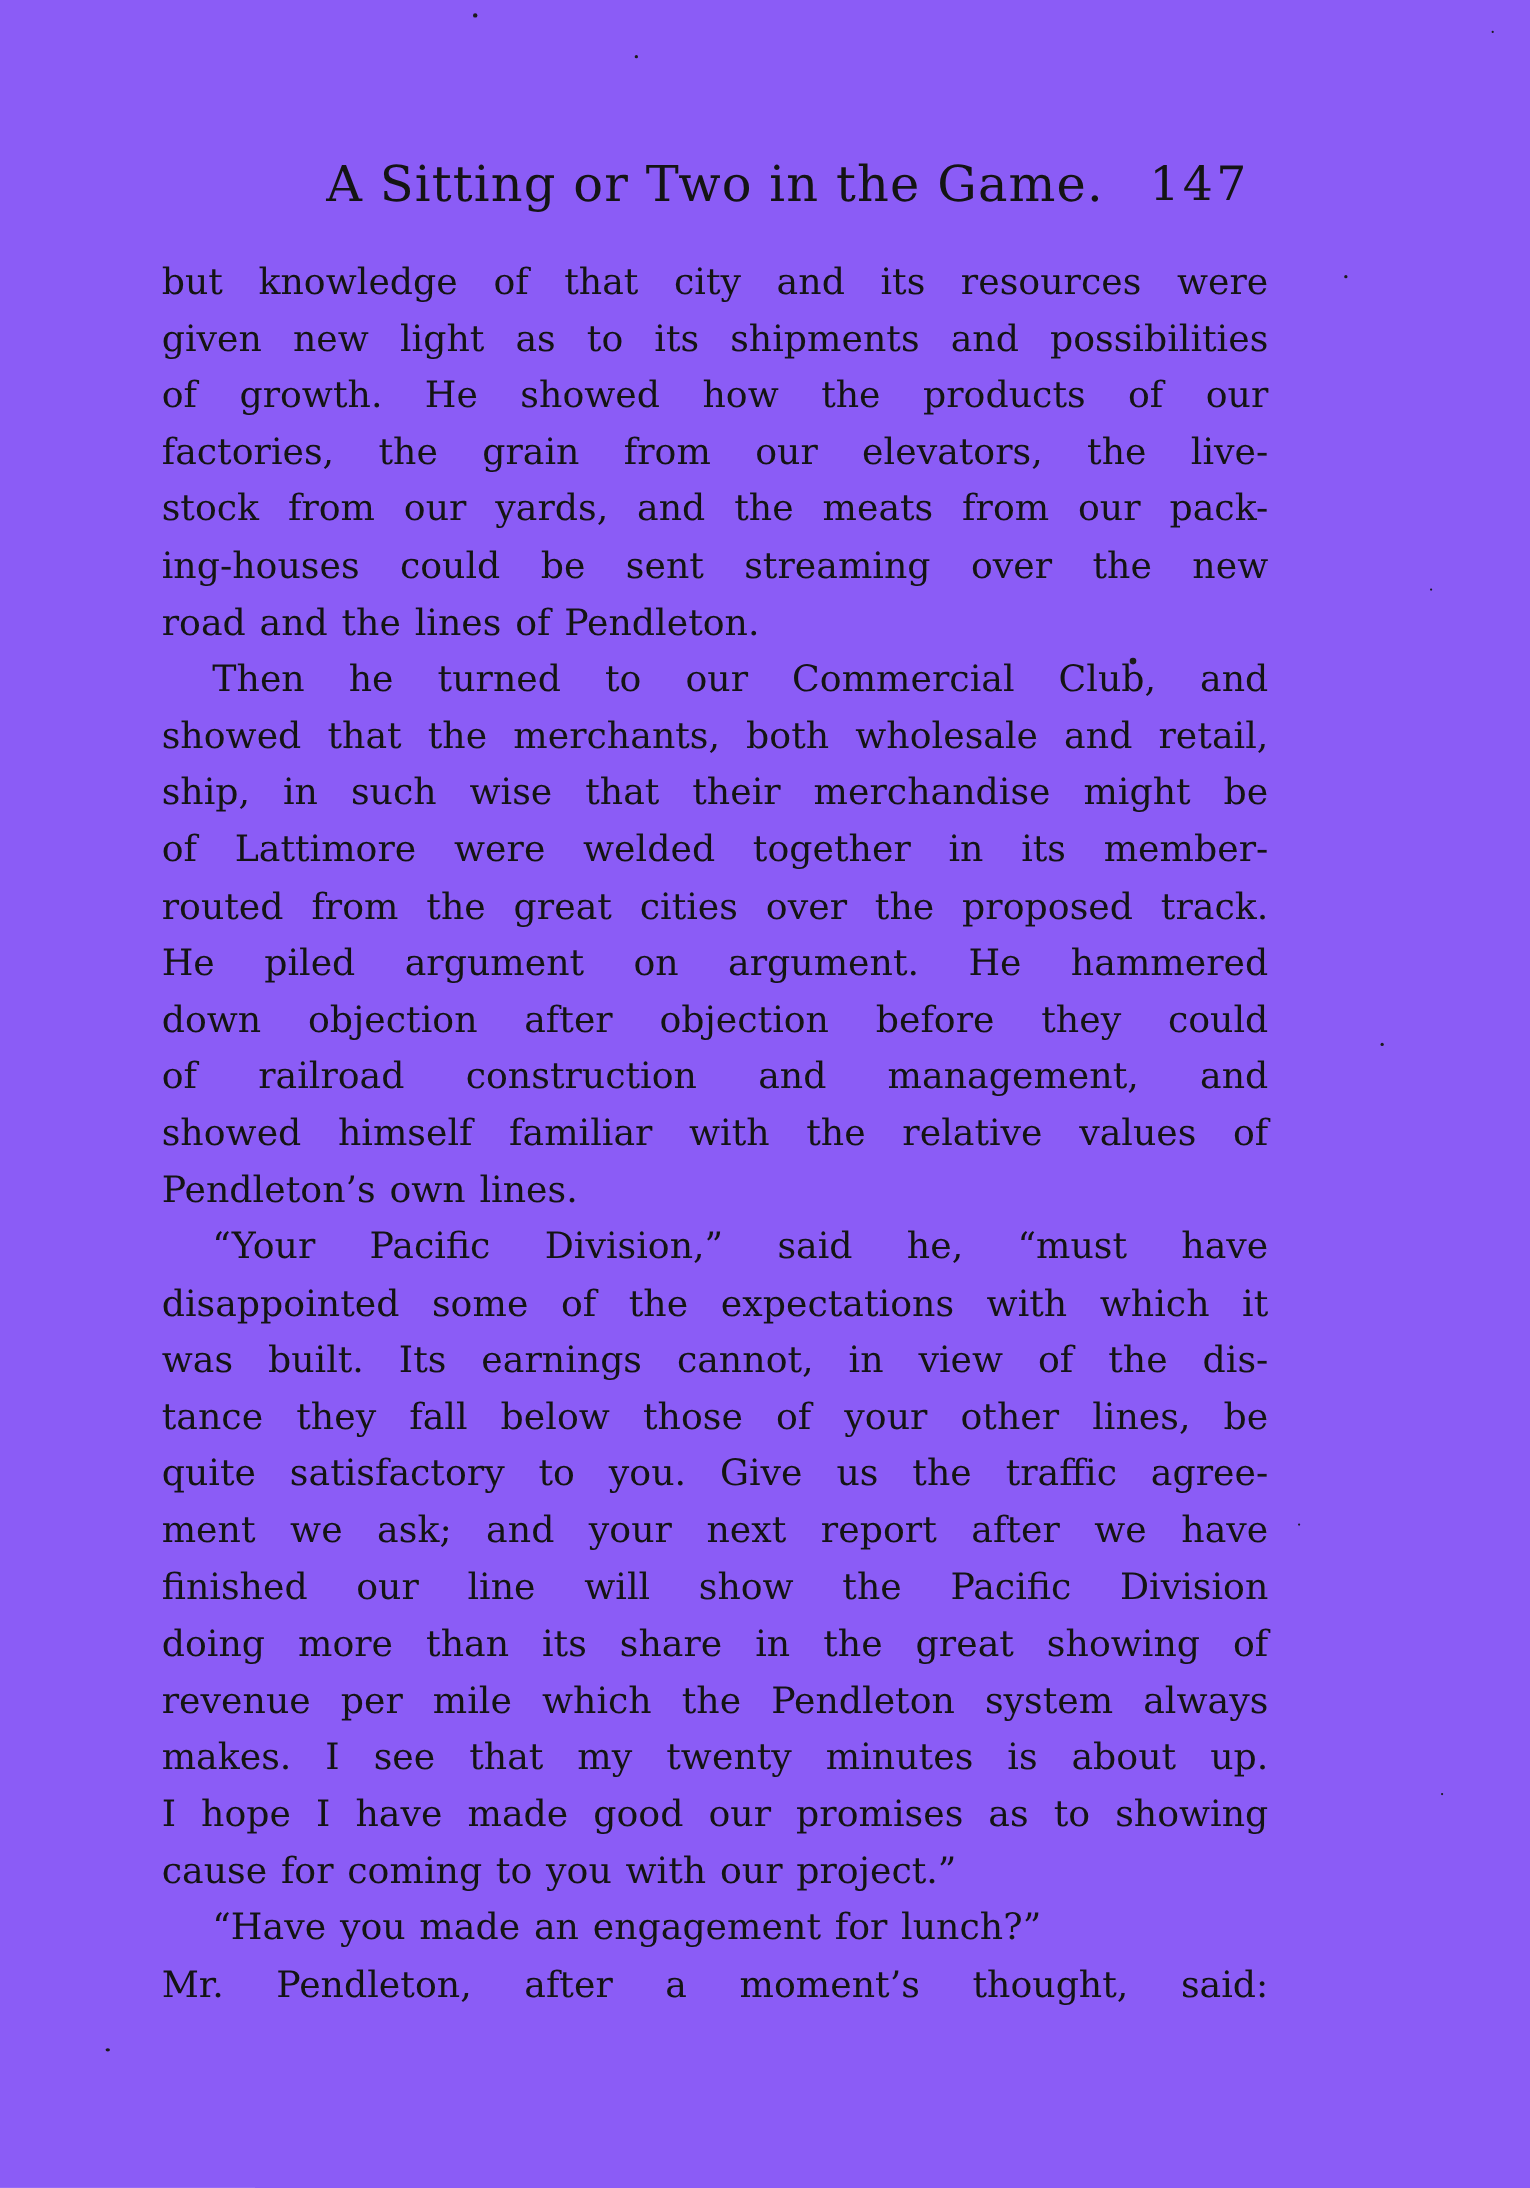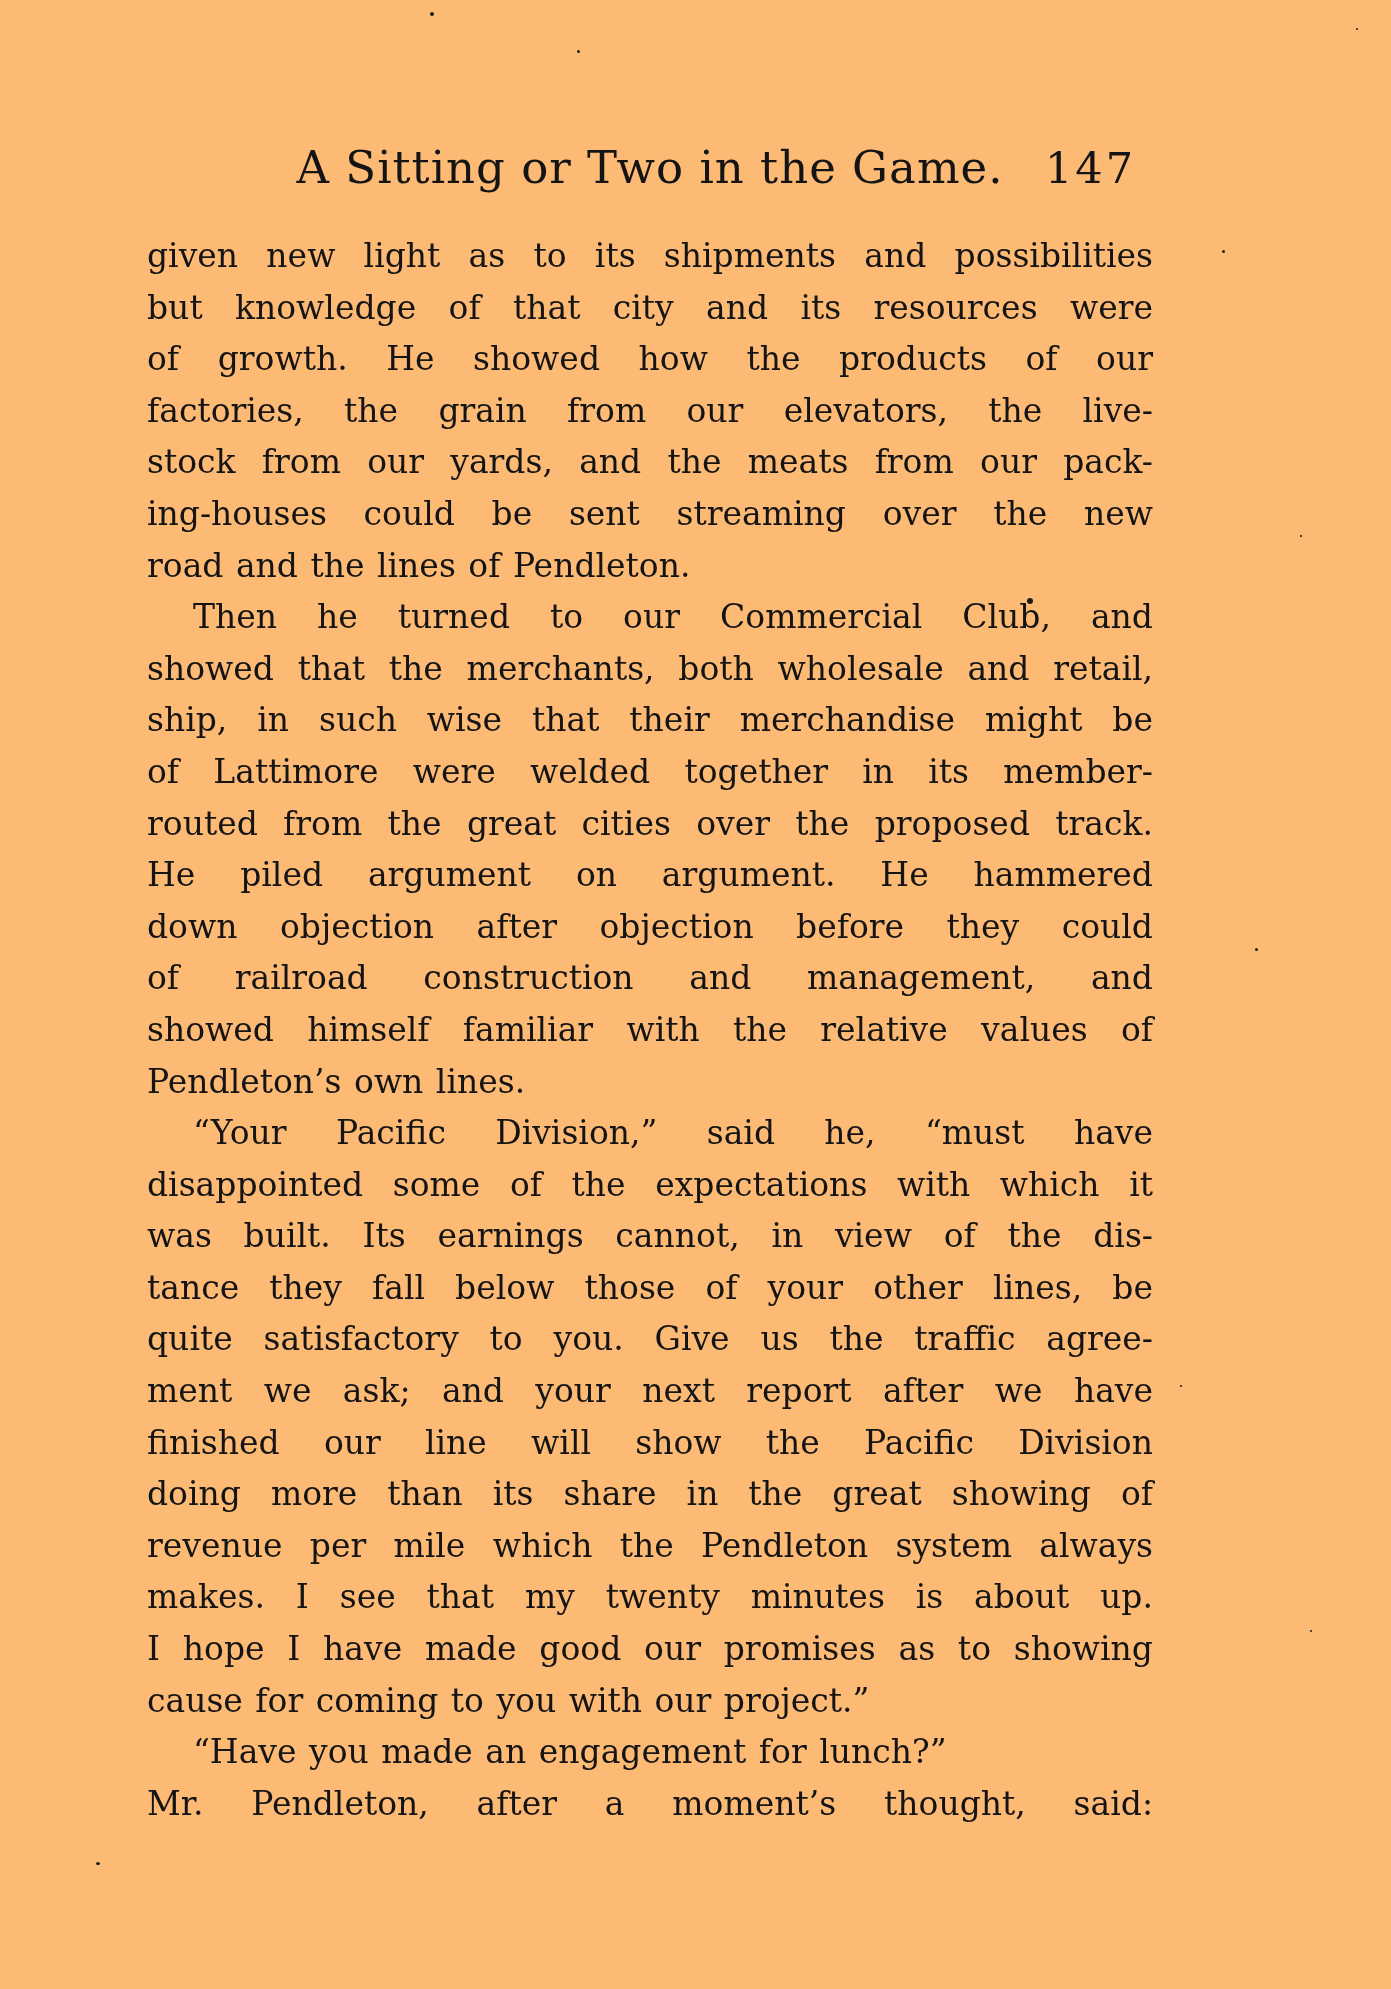--- a/index.html
+++ b/index.html
@@ -4,21 +4,21 @@
 <style>
   html, body {
     margin: 0;
     padding: 0;
     background: #ffffff;
   }
   .page {
     position: relative;
     width: 1391px;
     height: 1989px;
-    background: #fdba74;
+    background: #8b5cf6;
     overflow: hidden;
     font-family: "DejaVu Serif", "Liberation Serif", serif;
     color: #141414;
   }
   .text-block {
     position: absolute;
     left: 147px;
     top: 138px;
     width: 1006px;
   }
@@ -73,22 +73,22 @@
 <body>
 
 <div class="page">
   <div class="text-block">
     <div class="header">
       <span class="page-title">A Sitting or Two in the Game.</span>
       <span class="page-number">147</span>
     </div>
     <div class="body-text" id="body-container">
         <div class="paragraph">
+          <div class="line">but knowledge of that city and its resources were</div>
           <div class="line">given new light as to its shipments and possibilities</div>
-          <div class="line">but knowledge of that city and its resources were</div>
           <div class="line">of growth.  He showed how the products of our</div>
           <div class="line">factories, the grain from our elevators, the live-</div>
           <div class="line">stock from our yards, and the meats from our pack-</div>
           <div class="line">ing-houses could be sent streaming over the new</div>
           <div class="line last-line">road and the lines of Pendleton.</div>
         </div>
         <div class="paragraph indented">
           <div class="line">Then he turned to our Commercial Club, and</div>
           <div class="line">showed that the merchants, both wholesale and retail,</div>
           <div class="line">ship, in such wise that their merchandise might be</div>

